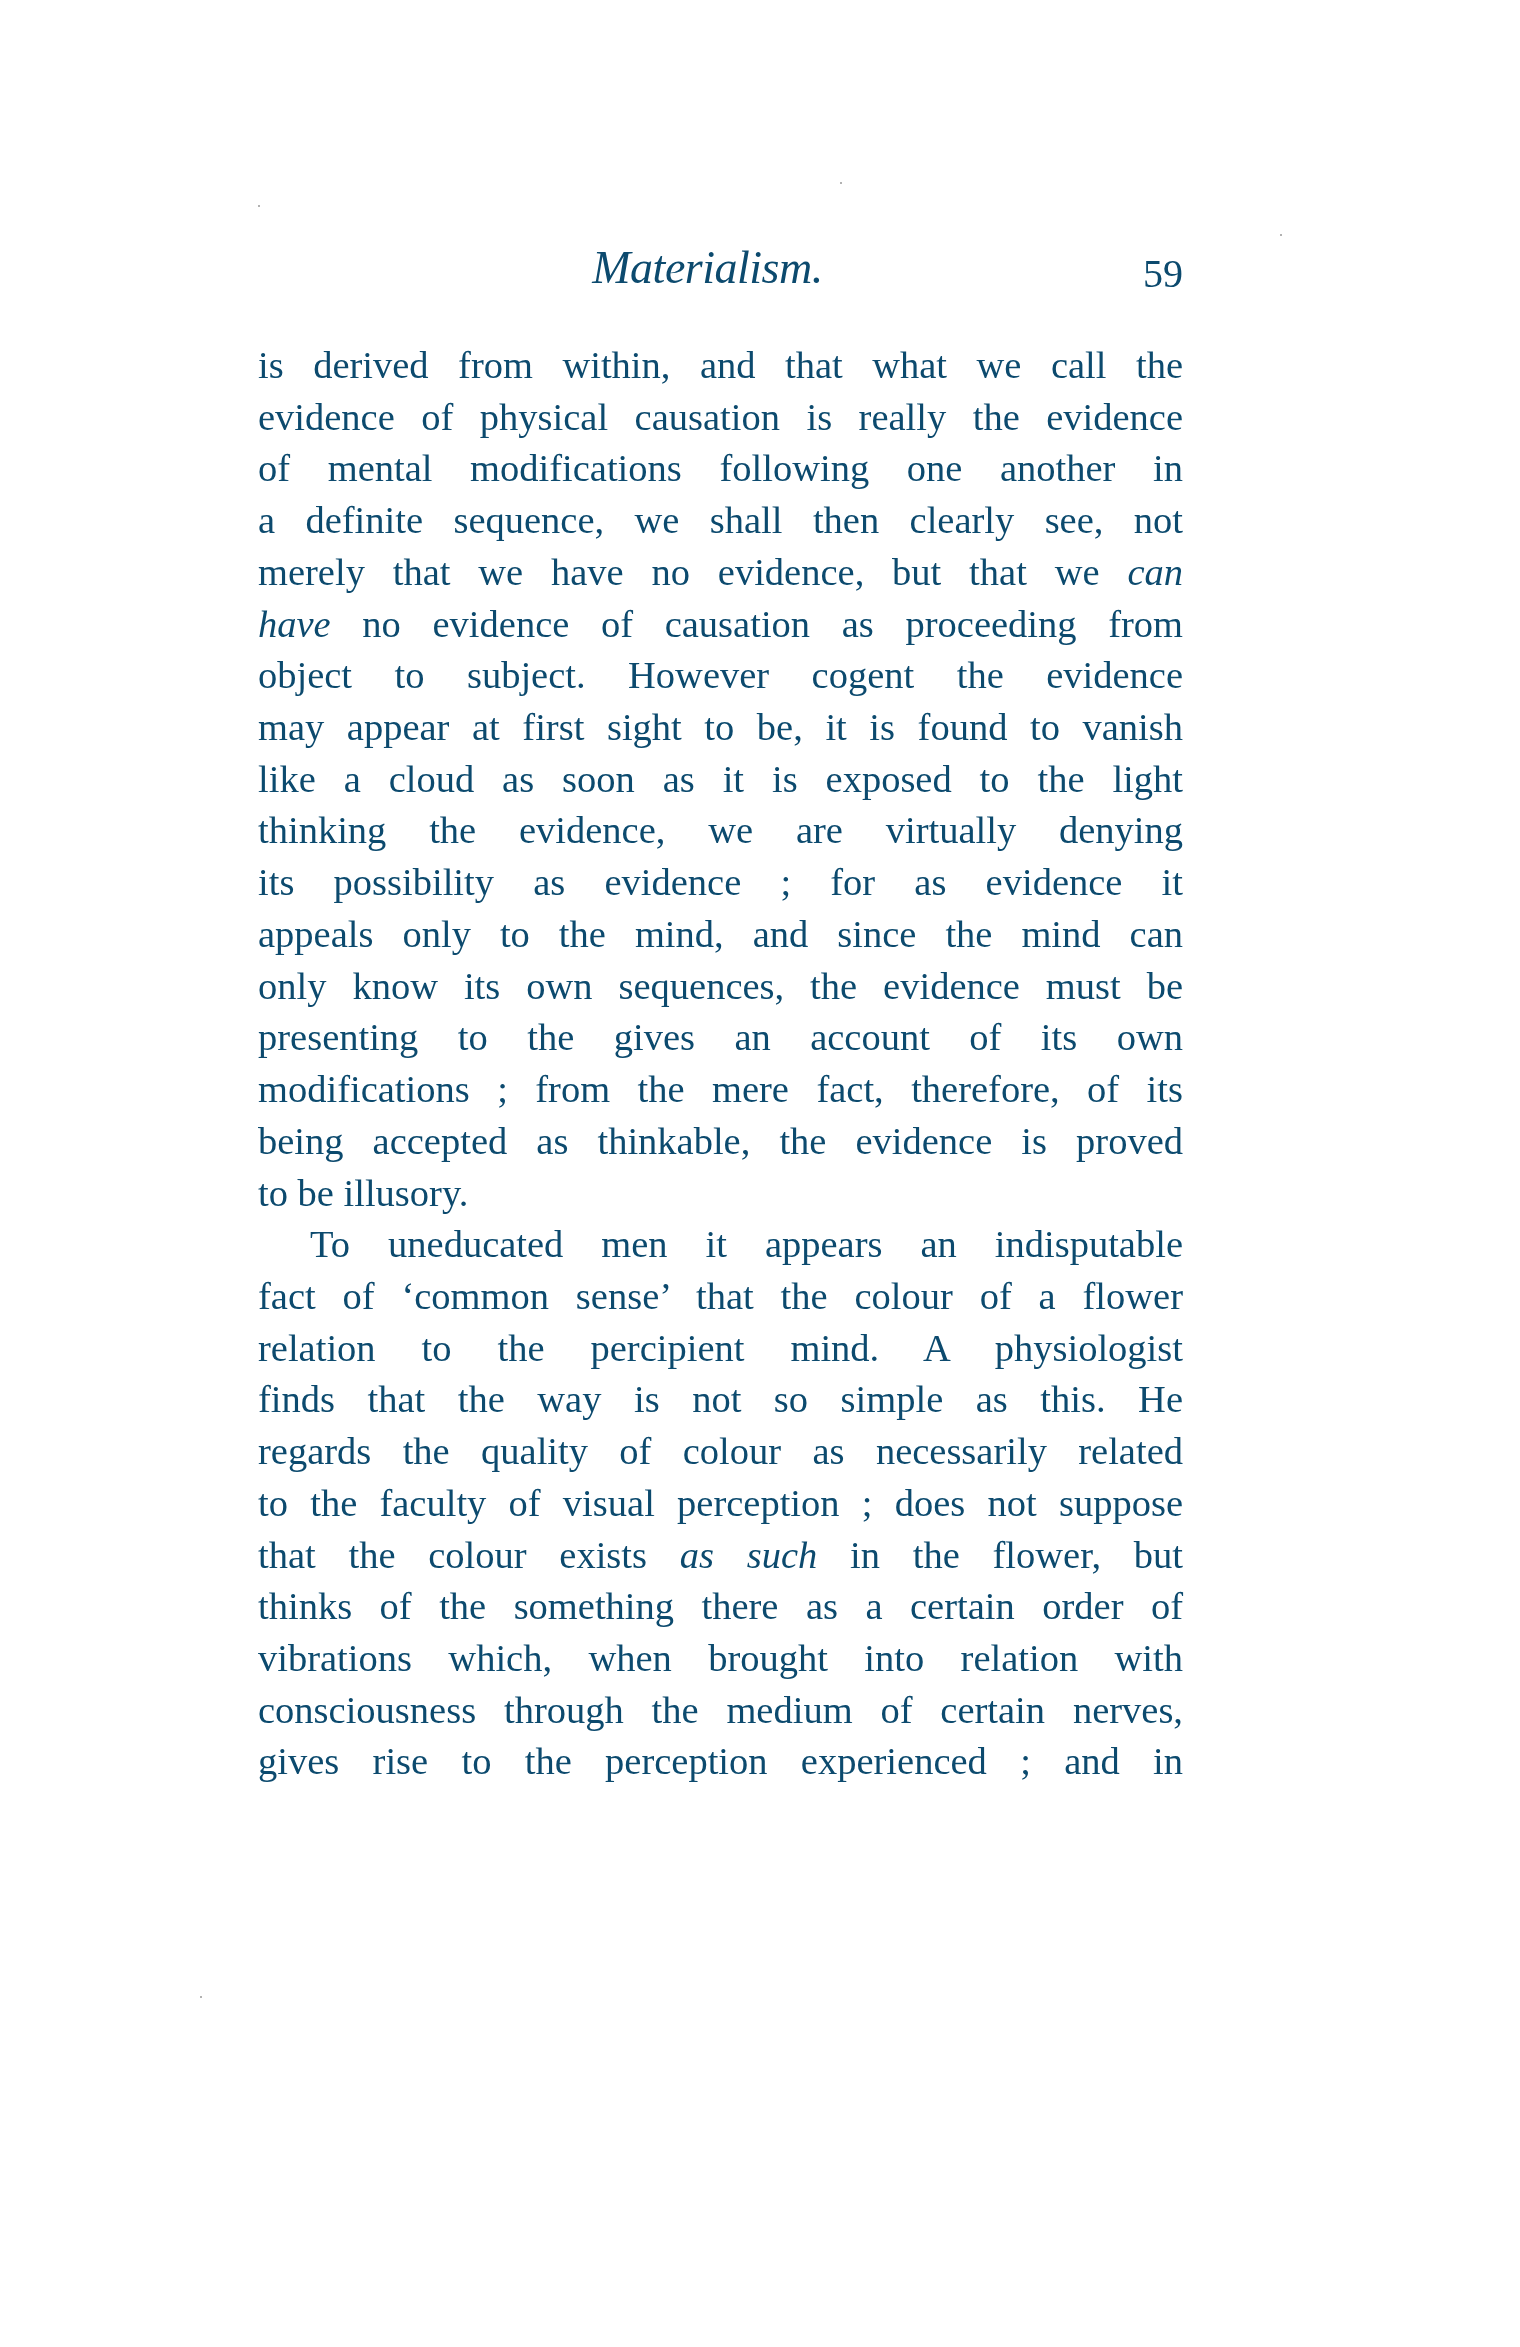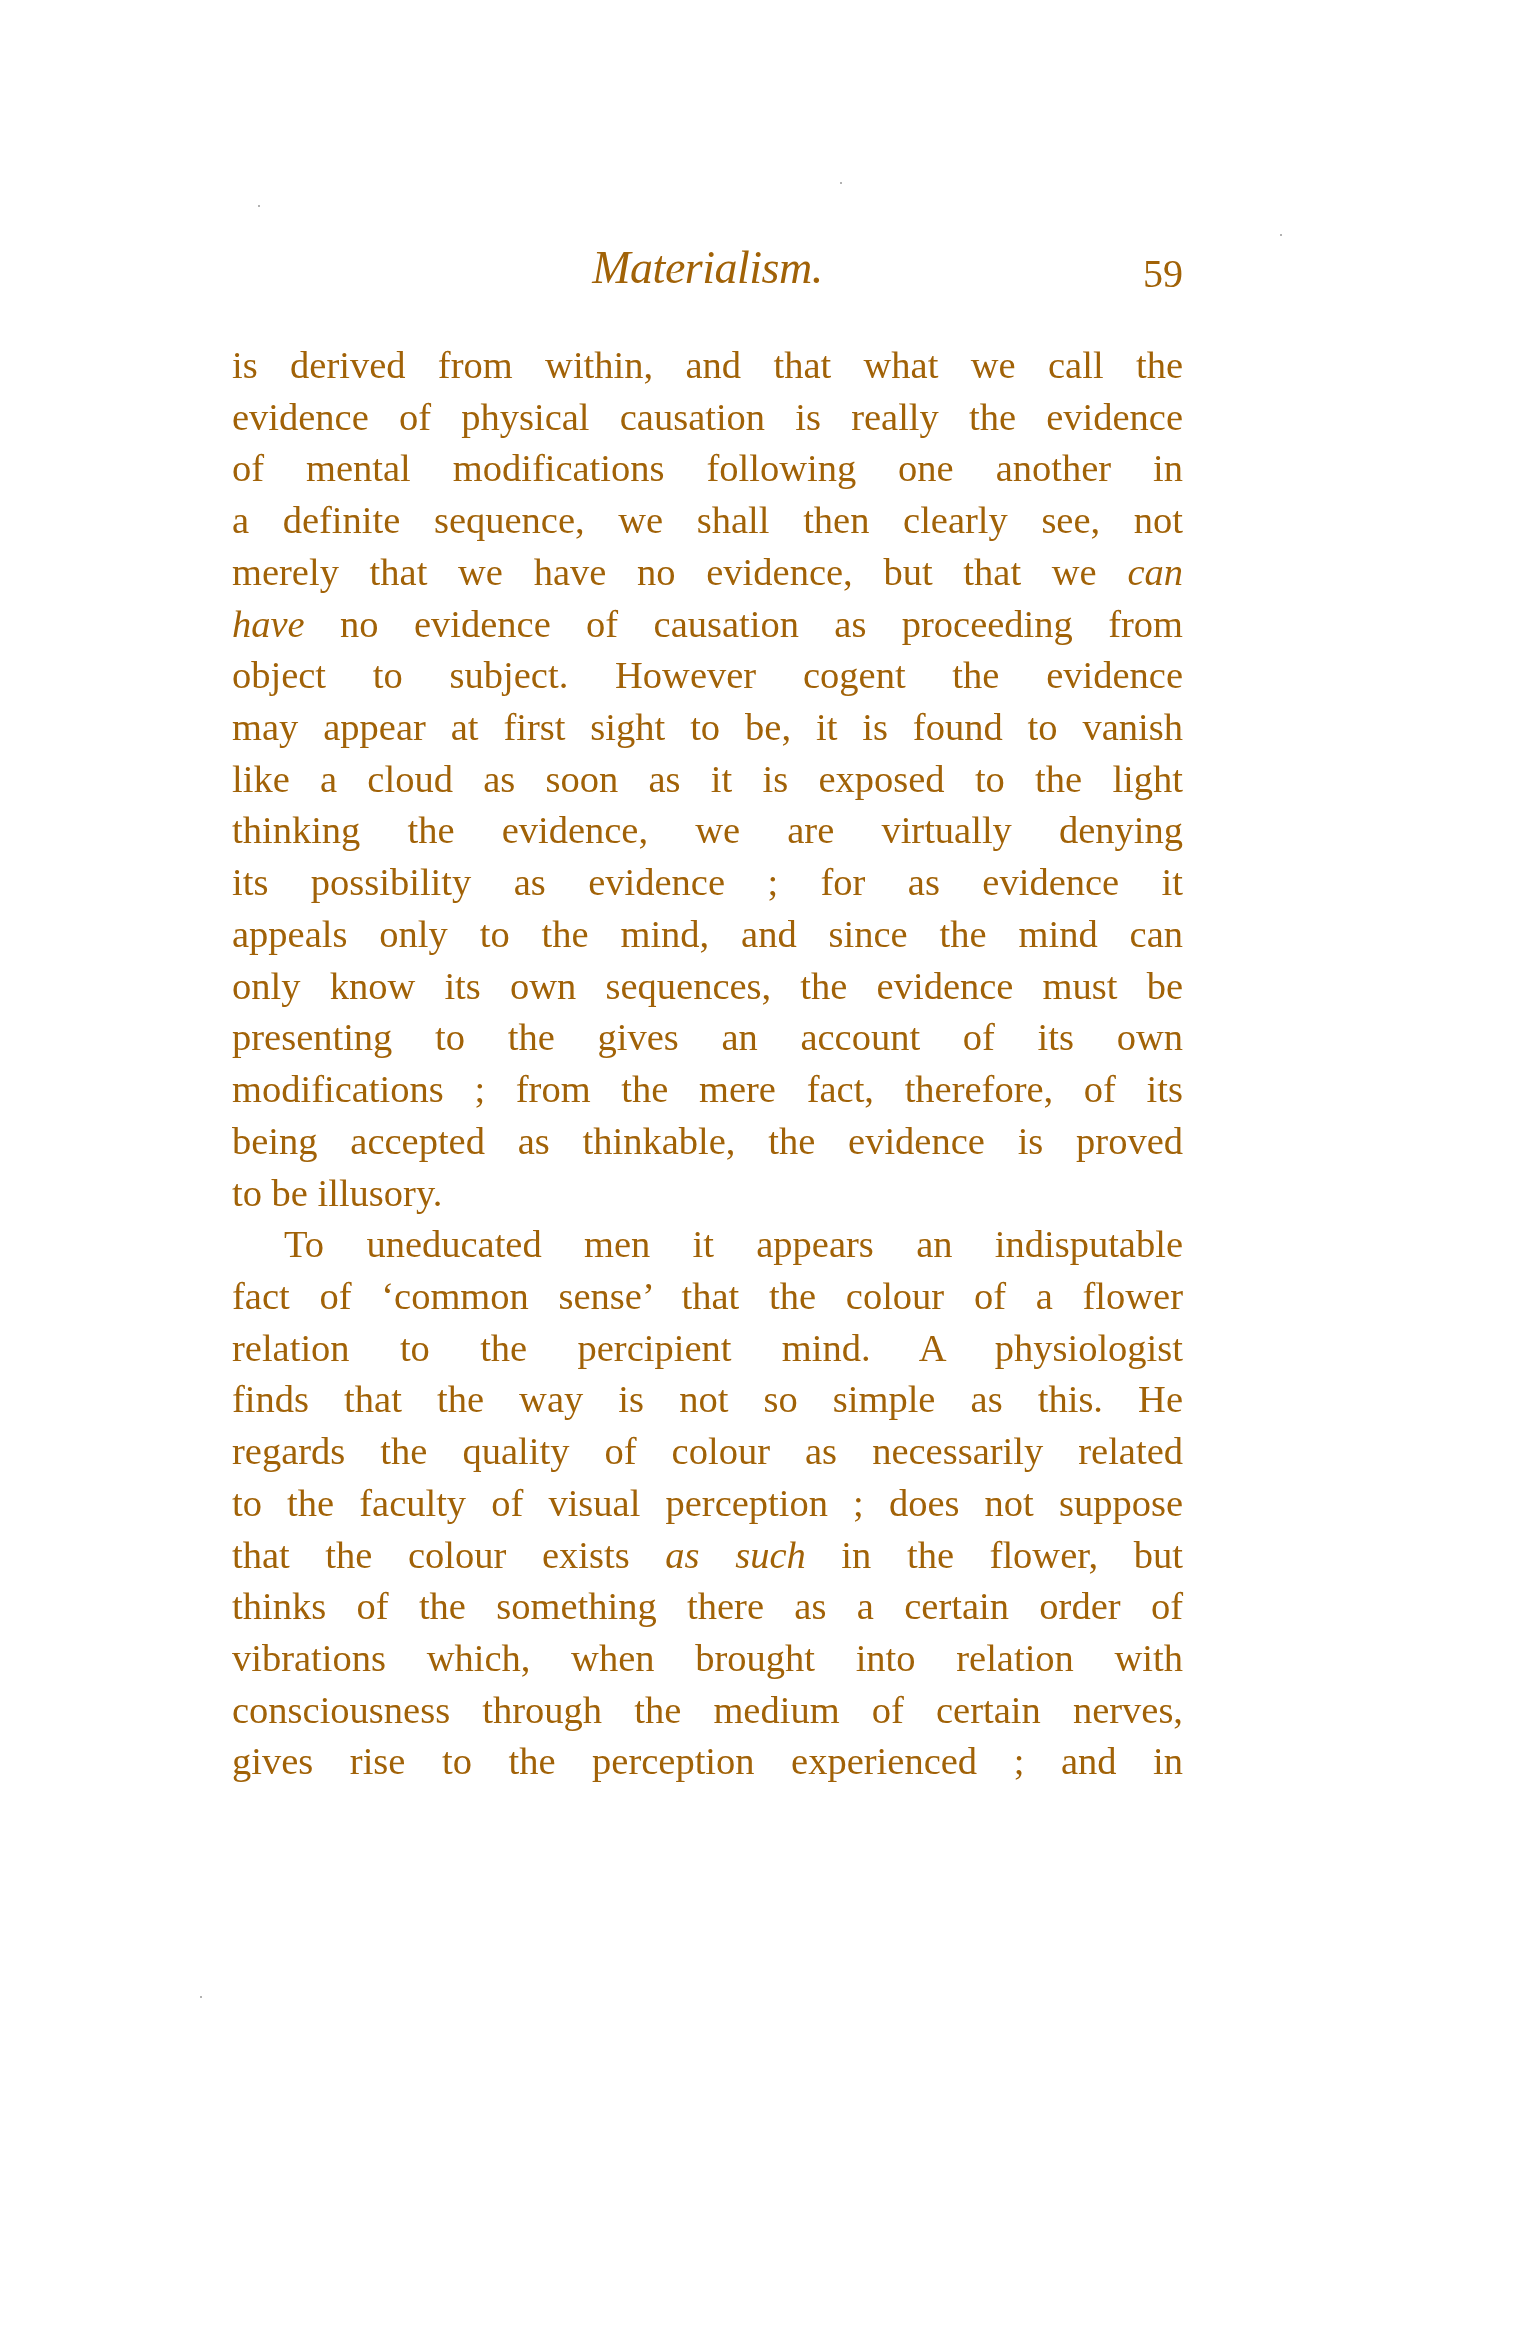--- a/index.html
+++ b/index.html
@@ -1,22 +1,22 @@
 <!DOCTYPE html>
 <html><head>
 <meta charset="utf-8">
 <style>
   html, body { margin: 0; padding: 0; background: #ffffff; }
   body { width: 1520px; height: 2347px; position: relative; overflow: hidden; }
-  .page { position: absolute; left: 0; top: 0; width: 1520px; height: 2347px; background: #ffffff; color: #a16207; font-family: "Liberation Serif", "DejaVu Serif", serif; }
+  .page { position: absolute; left: 0; top: 0; width: 1520px; height: 2347px; background: #ffffff; color: #0c4a6e; font-family: "Liberation Serif", "DejaVu Serif", serif; }
   .running-head { position: absolute; left: 232px; width: 951px; top: 238px; height: 60px; }
   .running-title { position: absolute; left: 0; right: 0; text-align: center; top: 0; font-style: italic; font-size: 46px; line-height: 60px; letter-spacing: -0.5px; }
   .page-number { position: absolute; right: 0; top: 6px; font-size: 40px; line-height: 60px; }
   .body-text { position: absolute; left: 232px; top: 340px; width: 951px; font-size: 38.5px; }
-  .line { height: 51.73px; line-height: 51.73px; white-space: nowrap; text-align: justify; text-align-last: justify; }
+  .line { height: 51.73px; line-height: 51.73px; white-space: nowrap; text-align: justify; text-align-last: justify; margin-left: 26px; }
   .line.last { text-align-last: left; }
   .line.indent { padding-left: 52px; }
   .line i { font-style: italic; }
   .speck { position: absolute; width: 2px; height: 2px; background: #999; border-radius: 1px; }
 </style>
 </head>
 <body>
 
 <div class="page">
   <div class="running-head">

